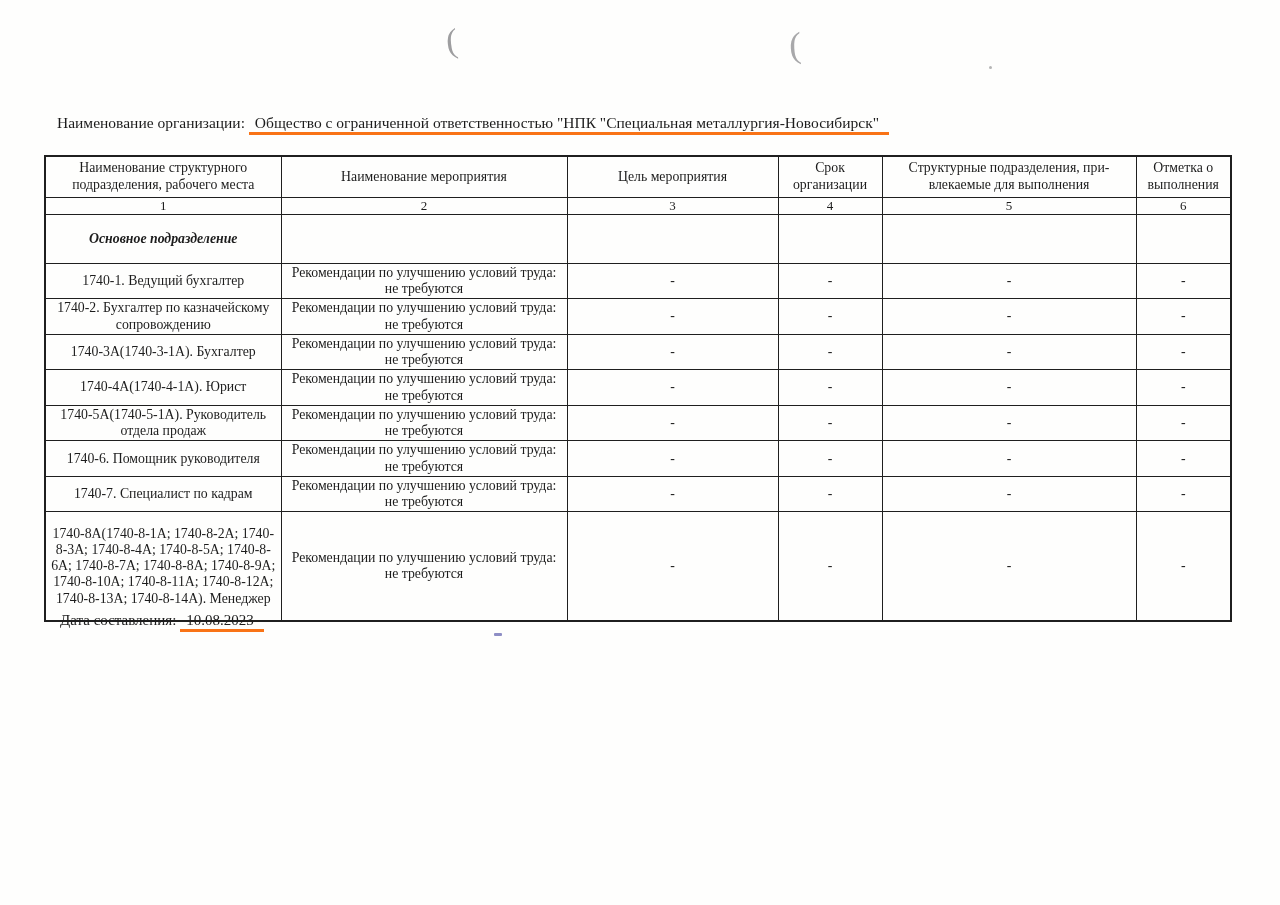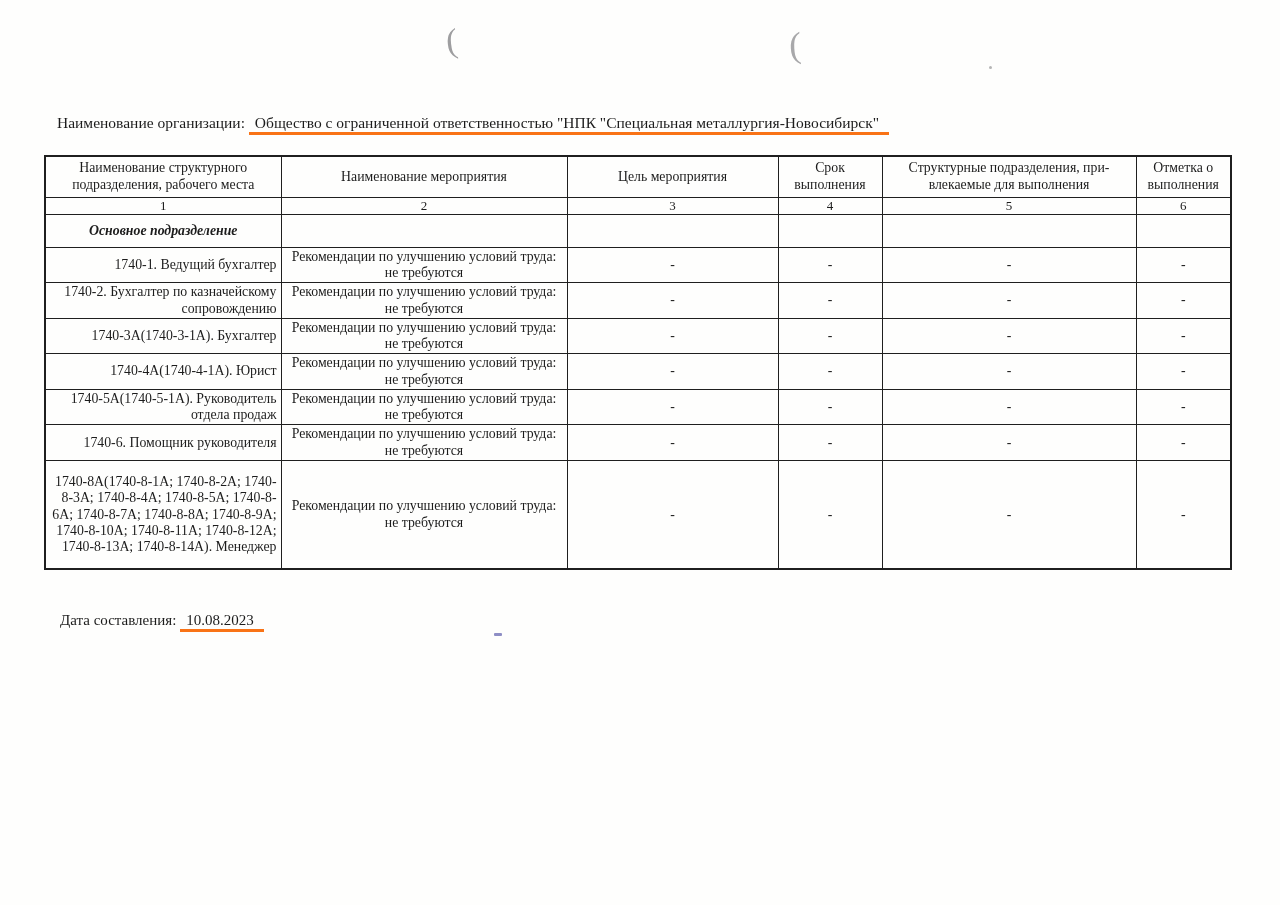--- a/index.html
+++ b/index.html
@@ -81,32 +81,32 @@
     font-size: 13.8px;
   }
   tr.numbers-row td {
     height: 17px;
     text-align: center;
     padding: 0;
     font-size: 13px;
   }
   tr.section-row td {
     height: 18px;
-    padding: 8px 4px;
+    padding: 16px 4px;
   }
   tr.section-row td.section-cell {
     font-weight: bold;
     font-style: italic;
     text-align: center;
     font-size: 13.8px;
   }
   tr.data-row td { height: 35px; }
   tr.data-row.tall td { height: 109px; }
   td.dept-cell {
-    text-align: right;
+    text-align: center;
     padding-left: 6px;
     font-size: 14px;
   }
   td.measure-cell {
     text-align: center;
     font-size: 14px;
   }
   td.dash-cell {
     text-align: center;
     font-size: 14px;
@@ -141,21 +141,21 @@
       <col style="width:211px">
       <col style="width:104px">
       <col style="width:254px">
       <col style="width:95px">
     </colgroup>
     <thead>
       <tr class="header-row">
         <th>Наименование структурного подразделения, рабочего места</th>
         <th>Наименование мероприятия</th>
         <th>Цель мероприятия</th>
-        <th>Срок выполнения</th>
+        <th>Срок организации</th>
         <th>Структурные подразделения, при-влекаемые для выполнения</th>
         <th>Отметка о выполнения</th>
       </tr>
       <tr class="numbers-row">
         <td>1</td>
         <td>2</td>
         <td>3</td>
         <td>4</td>
         <td>5</td>
         <td>6</td>
@@ -218,20 +218,28 @@
 
       <tr class="data-row">
         <td class="dept-cell">1740-6. Помощник руководителя</td>
         <td class="measure-cell">Рекомендации по улучшению условий труда: не требуются</td>
         <td class="dash-cell">-</td>
         <td class="dash-cell">-</td>
         <td class="dash-cell">-</td>
         <td class="dash-cell">-</td>
       </tr>
 
+      <tr class="data-row">
+        <td class="dept-cell">1740-7. Специалист по кадрам</td>
+        <td class="measure-cell">Рекомендации по улучшению условий труда: не требуются</td>
+        <td class="dash-cell">-</td>
+        <td class="dash-cell">-</td>
+        <td class="dash-cell">-</td>
+        <td class="dash-cell">-</td>
+      </tr>
 
       <tr class="data-row tall">
         <td class="dept-cell">1740-8А(1740-8-1А; 1740-8-2А; 1740-8-3А; 1740-8-4А; 1740-8-5А; 1740-8-6А; 1740-8-7А; 1740-8-8А; 1740-8-9А; 1740-8-10А; 1740-8-11А; 1740-8-12А; 1740-8-13А; 1740-8-14А). Менеджер</td>
         <td class="measure-cell">Рекомендации по улучшению условий труда: не требуются</td>
         <td class="dash-cell">-</td>
         <td class="dash-cell">-</td>
         <td class="dash-cell">-</td>
         <td class="dash-cell">-</td>
       </tr>
     </tbody>

